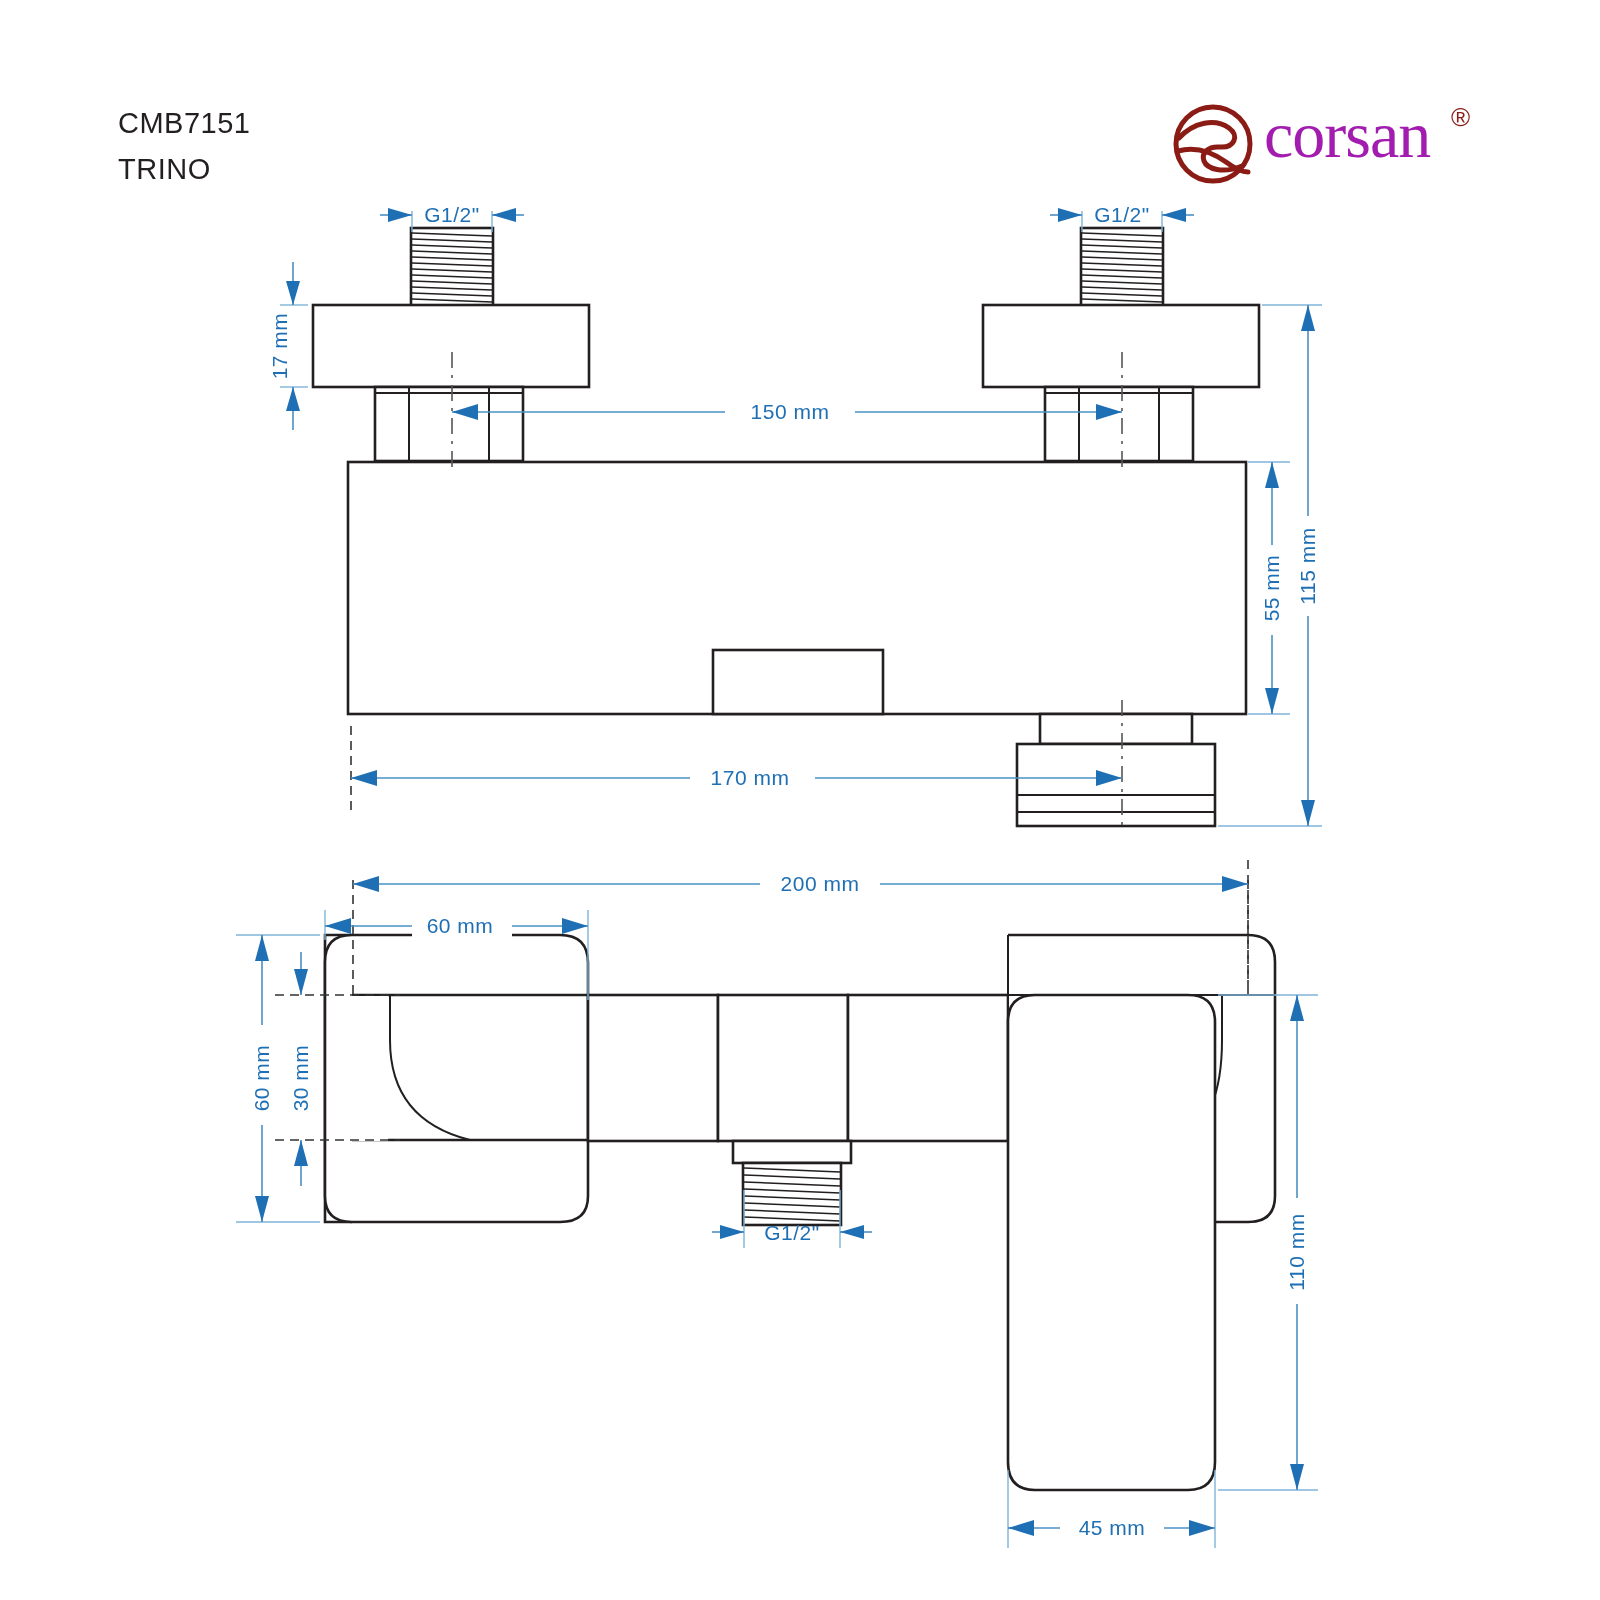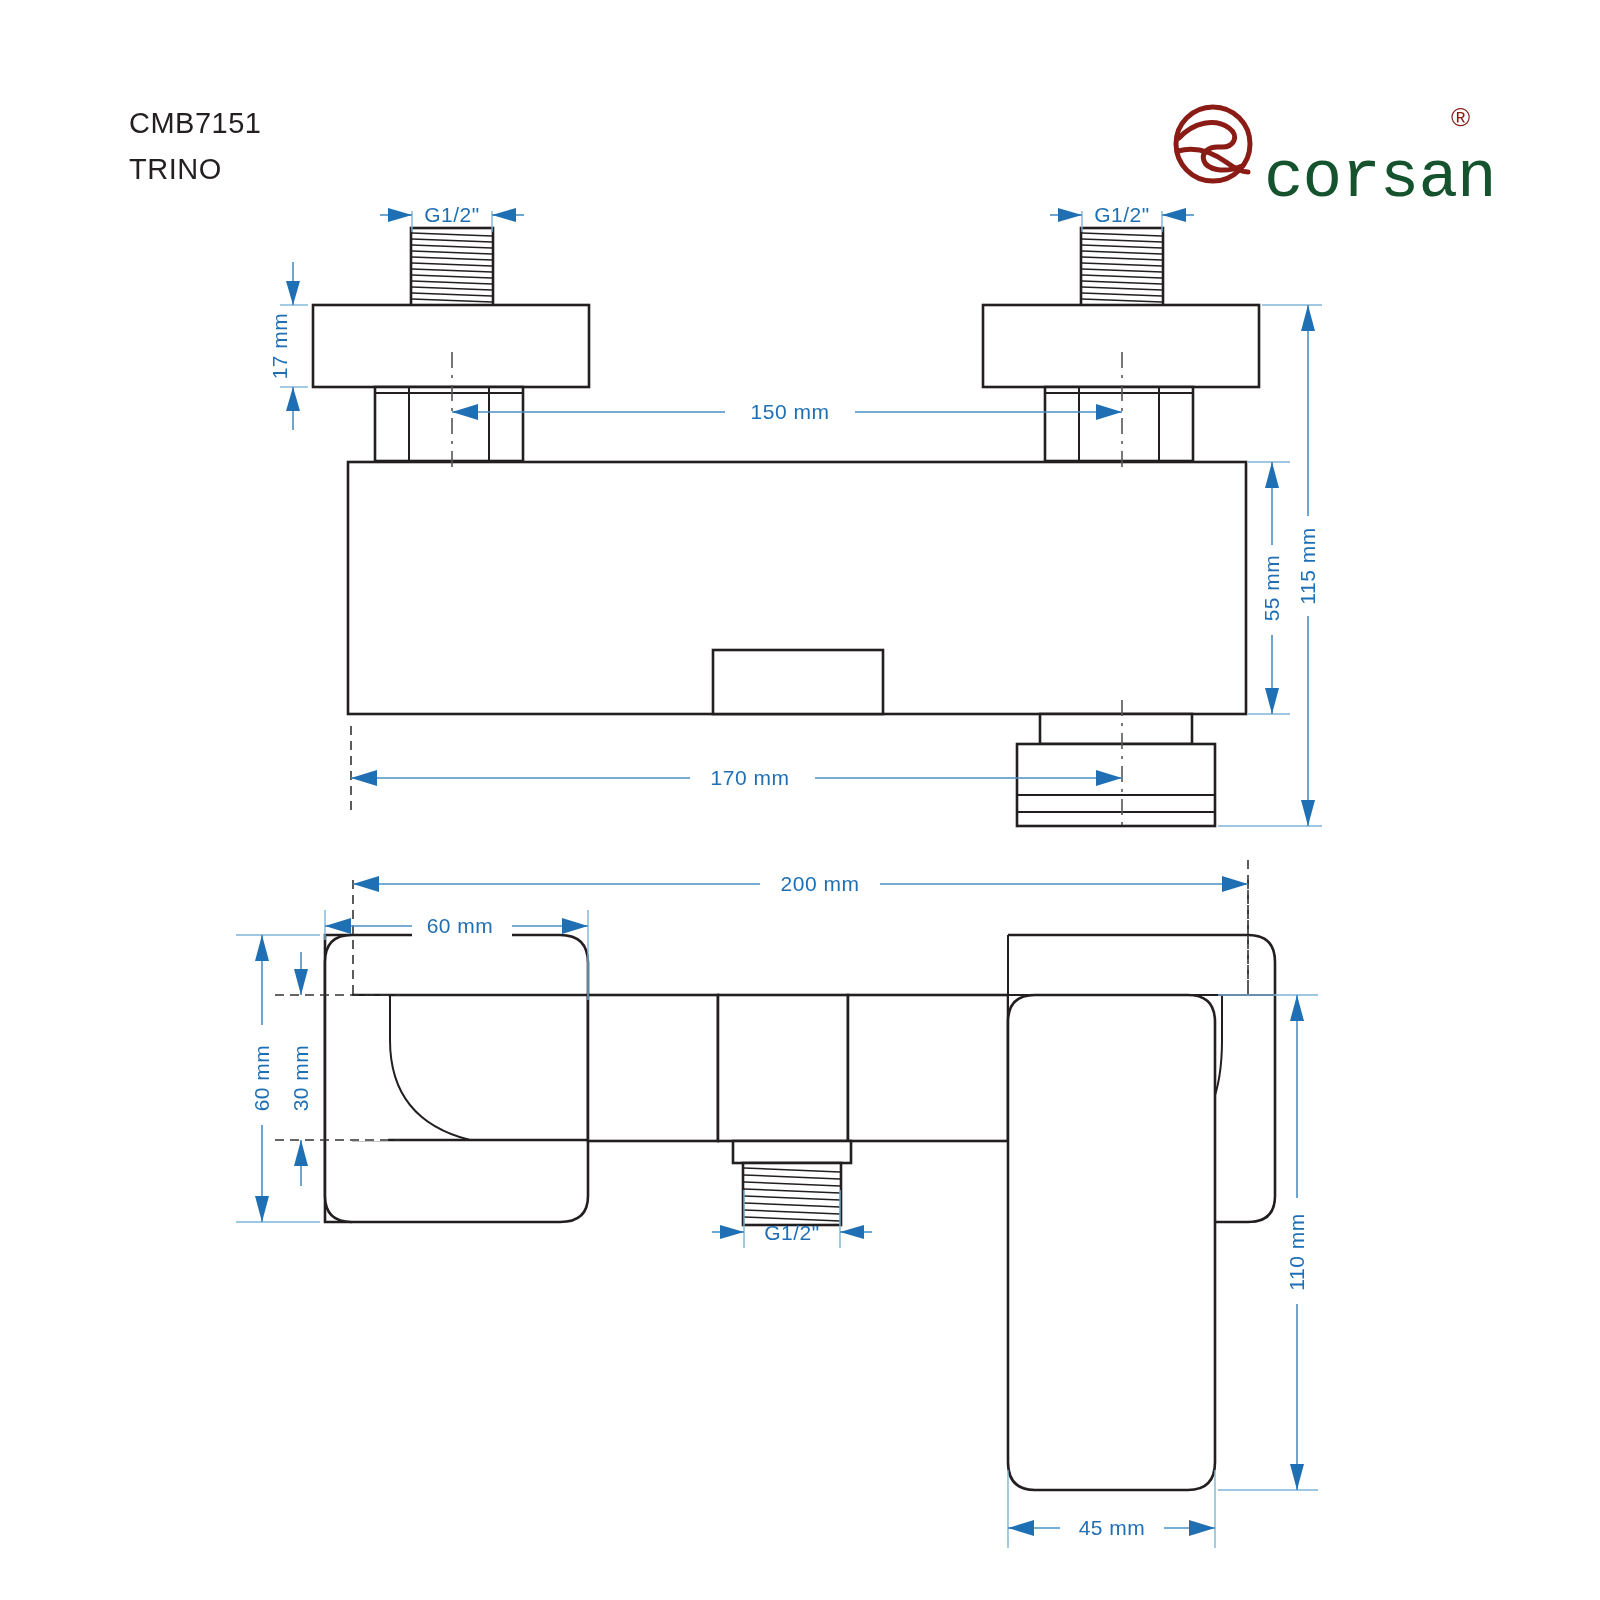--- a/index.html
+++ b/index.html
@@ -15,45 +15,44 @@
     overflow: hidden;
   }
   #sheet {
     position: absolute;
     left: 0; top: 0;
     width: 1600px;
     height: 1600px;
   }
   .code-block {
     position: absolute;
-    left: 129px;
+    left: 118px;
     top: 100px;
     font-size: 29px;
     letter-spacing: 0.5px;
     color: #231f20;
     line-height: 46px;
     white-space: pre;
   }
   .logo-block {
     position: absolute;
     left: 1168px;
     top: 100px;
     width: 330px;
     height: 90px;
   }
   .logo-text {
     position: absolute;
     left: 96px;
     top: 2px;
     font-size: 66px;
-    color: #14532d;
-    font-family: Liberation Mono, monospace;
+    color: #a21caf;
+    font-family: Liberation Serif, serif;
     letter-spacing: -1px;
     line-height: 1;
-    margin-top: 44px;
   }
   .logo-reg {
     position: absolute;
     left: 283px;
     top: 2px;
     font-size: 26px;
     color: #8a1c15;
   }
   svg { display: block; }
   text { font-family: "Liberation Sans", sans-serif; }

